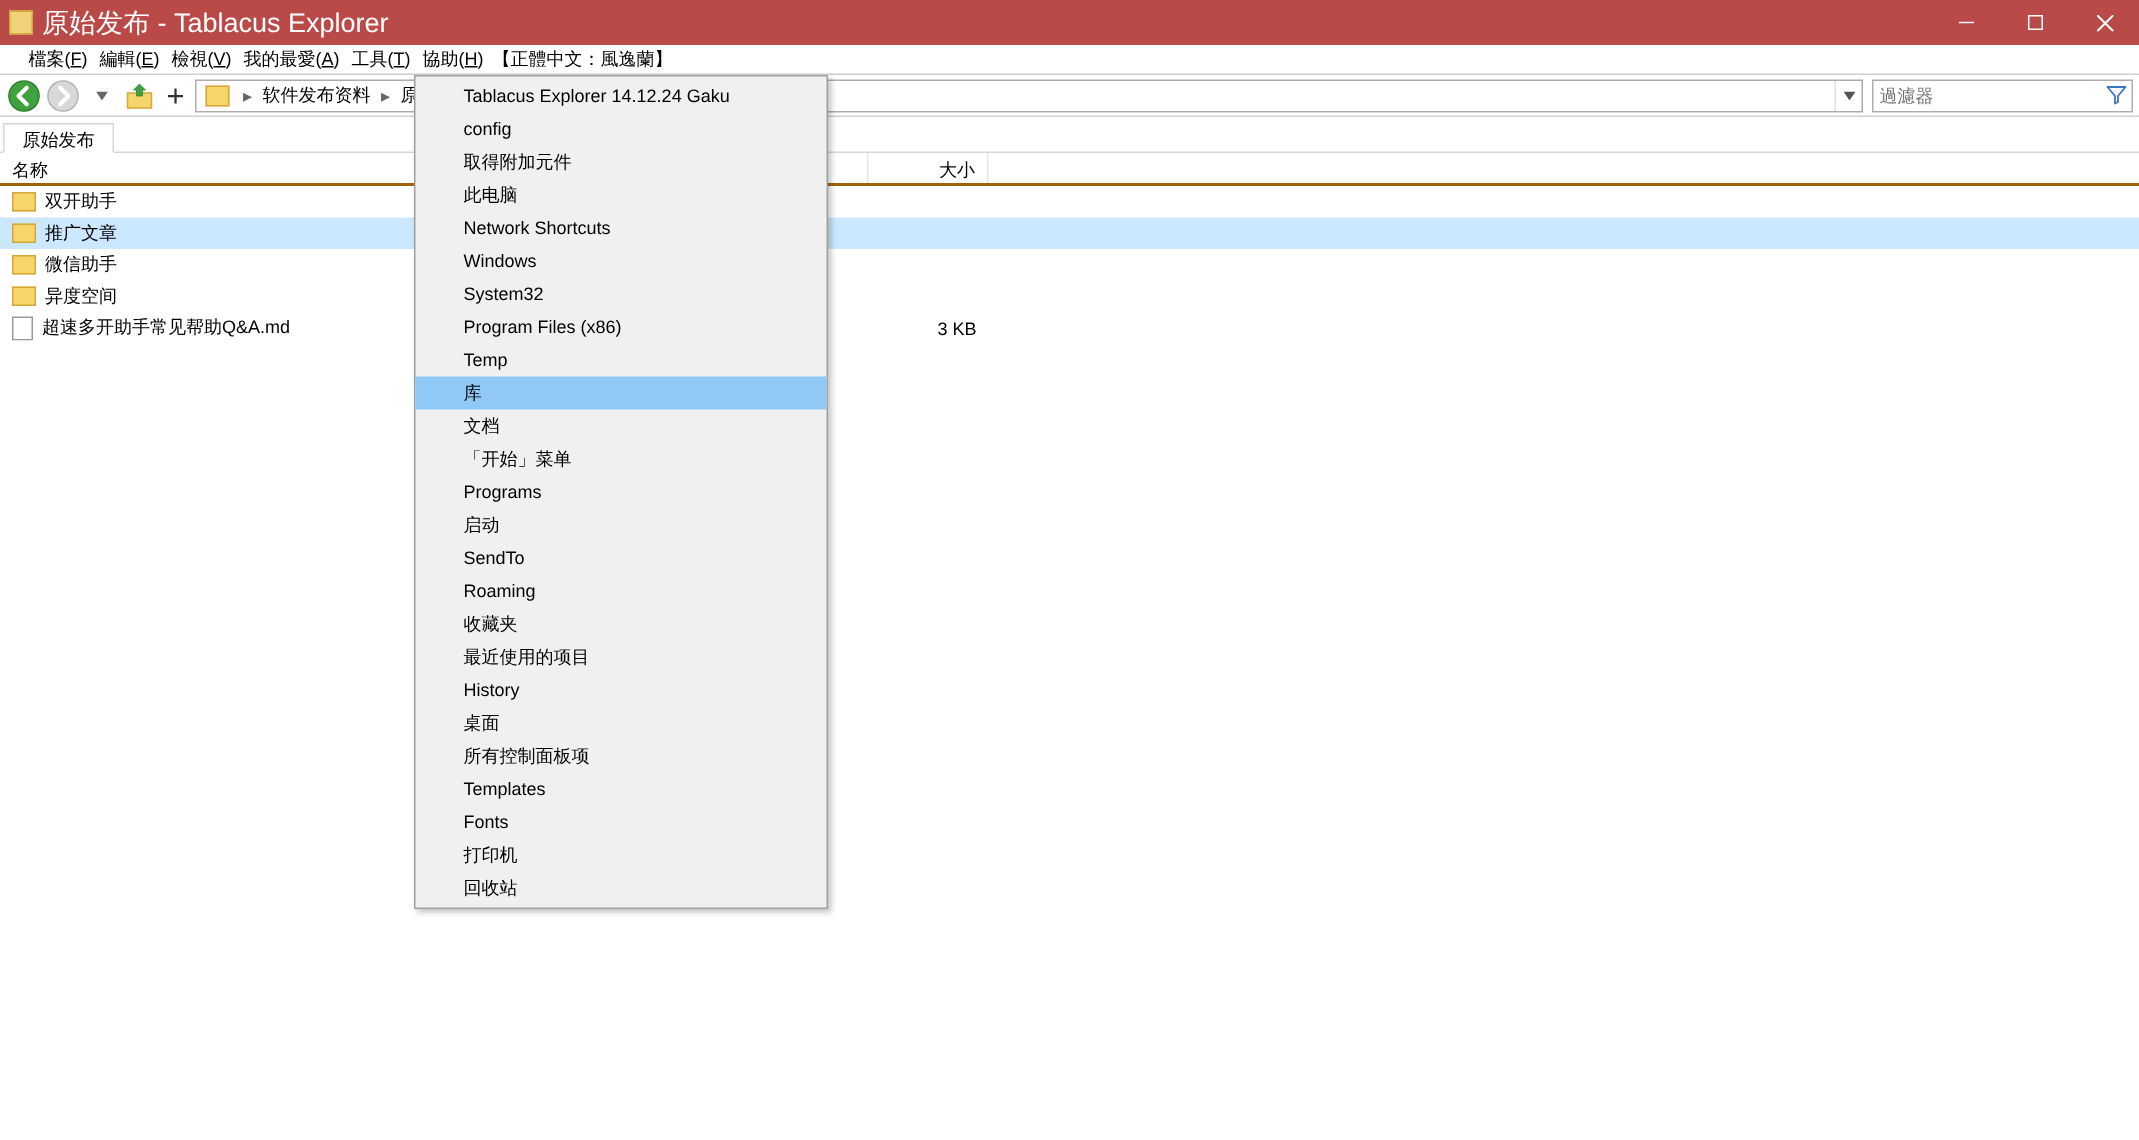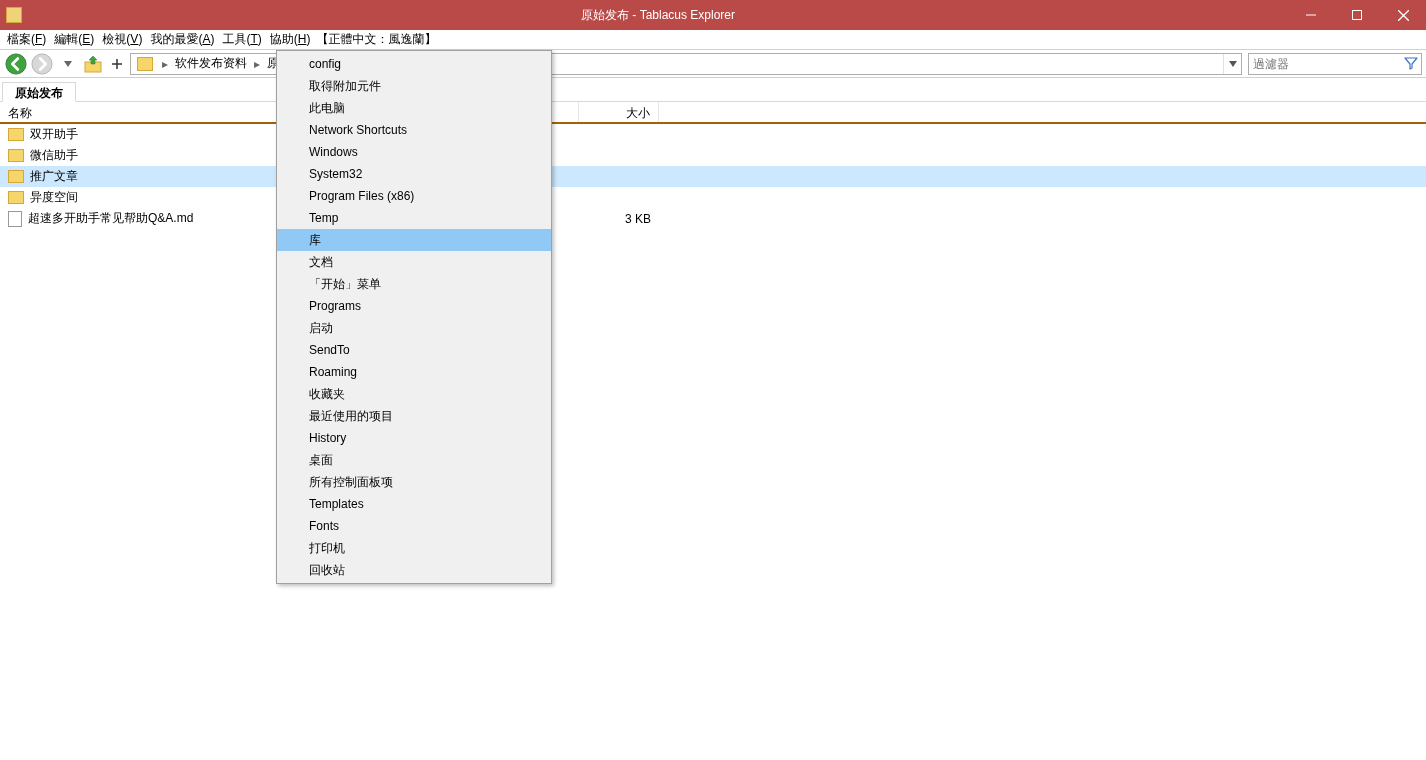--- a/index.html
+++ b/index.html
@@ -1,28 +1,28 @@
 <!DOCTYPE html>
 <html><head>
 <meta charset="utf-8">
 <style>
 * { margin: 0; padding: 0; box-sizing: border-box; font-family: "Microsoft YaHei", "Segoe UI", sans-serif; font-size: 12px; }
 body { width: 1426px; height: 760px; background: #fff; overflow: hidden; position: relative; }
 
 
 .titlebar { height: 30px; background: #b94a48; color: #fff; display: flex; align-items: center; padding-left: 6px; }
 .titlebar .icon-slot { width: 16px; height: 16px; background: #f0d27a; border: 1px solid #d4a83a; margin-right: 6px; }
-.titlebar .title-text { flex: 1; font-size: 12px; text-align: center; }
+.titlebar .title-text { flex: 1; font-size: 18px; }
 .titlebar .win-buttons { display: flex; height: 100%; }
 .titlebar .win-btn { width: 46px; display: flex; align-items: center; justify-content: center; color: #fff; }
 .titlebar .win-btn.close { width: 46px; }
 .titlebar .win-btn svg { stroke: #fff; fill: none; }
 
 
-.menubar { height: 20px; background: #fff; border-bottom: 1px solid #d0d0d0; display: flex; align-items: center; padding-left: 3px; }
+.menubar { height: 20px; background: #fff; border-bottom: 1px solid #d0d0d0; display: flex; align-items: center; padding-left: 15px; }
 .menubar .menu-item { padding: 1px 4px; cursor: default; }
 .menubar .menu-item u { text-decoration: underline; }
 .menubar .menu-note { margin-left: 2px; }
 
 
 .toolbar { height: 28px; display: flex; align-items: center; border-bottom: 1px solid #d0d0d0; padding: 2px 4px; gap: 2px; }
 .nav-btn { width: 24px; height: 24px; display:flex; align-items:center; justify-content:center; }
 .nav-back svg, .nav-fwd svg { width: 22px; height: 22px; }
 .up-btn, .plus-btn { width: 22px; height: 22px; display:flex; align-items:center; justify-content:center; }
 .addr-bar { flex: 1; height: 22px; border: 1px solid #adadad; display: flex; align-items: center; position: relative; background:#fff; }
@@ -31,21 +31,21 @@
 .addr-bar .crumb { padding: 0 4px; }
 .addr-bar .sep { padding: 0 3px; color:#666; }
 .addr-bar .right-btns { margin-left: auto; display:flex; align-items:center; height:100%; }
 .addr-bar .dd-btn { width: 18px; height: 100%; display:flex; align-items:center; justify-content:center; border-left:1px solid #e0e0e0; }
 .filter-box { width: 174px; height: 22px; border: 1px solid #adadad; margin-left: 4px; display: flex; align-items: center; position: relative; }
 .filter-box input { border: none; outline: none; width: 100%; padding: 0 20px 0 4px; color:#701a75; background: transparent; }
 .filter-box .filter-icon { position: absolute; right: 3px; top: 2px; }
 
 
 .tabstrip { height: 24px; display: flex; align-items: flex-end; border-bottom: 1px solid #d8d8d8; padding-left: 2px; background:#fff; }
-.tab { height: 20px; padding: 2px 12px 0 12px; border: 1px solid #d8d8d8; border-bottom: 1px solid #fff; background: #fff; position: relative; top: 1px; font-weight: bold; }
+.tab { height: 20px; padding: 2px 12px 0 12px; border: 1px solid #d8d8d8; border-bottom: 1px solid #fff; background: #fff; position: relative; top: 1px; }
 
 
 .main { display: flex; height: calc(760px - 30px - 20px - 28px - 24px); }
 .file-list { flex: 1; position: relative; }
 .list-header { display: flex; height: 22px; border-bottom: 2px solid #a16207; }
 .list-header .col { padding: 3px 8px; border-right: 1px solid #e5e5e5; }
 .col-name { width: 294px; }
 .col-date { width: 140px; }
 .col-type { width: 145px; }
 .col-size { width: 80px; text-align:right; }
@@ -174,33 +174,33 @@
     <div class="rows" id="file-rows">
         <div class="row">
           <div class="cell name">
             <span class="ico-folder"></span>
             <span>双开助手</span>
           </div>
           <div class="cell date"></div>
           <div class="cell type"></div>
           <div class="cell size"></div>
         </div>
+        <div class="row selected">
+          <div class="cell name">
+            <span class="ico-folder"></span>
+            <span>推广文章</span>
+          </div>
+          <div class="cell date"></div>
+          <div class="cell type"></div>
+          <div class="cell size"></div>
+        </div>
         <div class="row">
           <div class="cell name">
             <span class="ico-folder"></span>
             <span>微信助手</span>
-          </div>
-          <div class="cell date"></div>
-          <div class="cell type"></div>
-          <div class="cell size"></div>
-        </div>
-        <div class="row selected">
-          <div class="cell name">
-            <span class="ico-folder"></span>
-            <span>推广文章</span>
           </div>
           <div class="cell date"></div>
           <div class="cell type"></div>
           <div class="cell size"></div>
         </div>
         <div class="row">
           <div class="cell name">
             <span class="ico-folder"></span>
             <span>异度空间</span>
           </div>
@@ -215,20 +215,21 @@
           </div>
           <div class="cell date"></div>
           <div class="cell type"></div>
           <div class="cell size">3 KB</div>
         </div>
       </div>
   </div>
 </div>
 
 <div class="history-menu" id="history-menu">
+    <div class="m-item">Tablacus Explorer 14.12.24 Gaku</div>
     <div class="m-item">config</div>
     <div class="m-item">取得附加元件</div>
     <div class="m-item">此电脑</div>
     <div class="m-item">Network Shortcuts</div>
     <div class="m-item">Windows</div>
     <div class="m-item">System32</div>
     <div class="m-item">Program Files (x86)</div>
     <div class="m-item">Temp</div>
     <div class="m-item highlight">库</div>
     <div class="m-item">文档</div>

